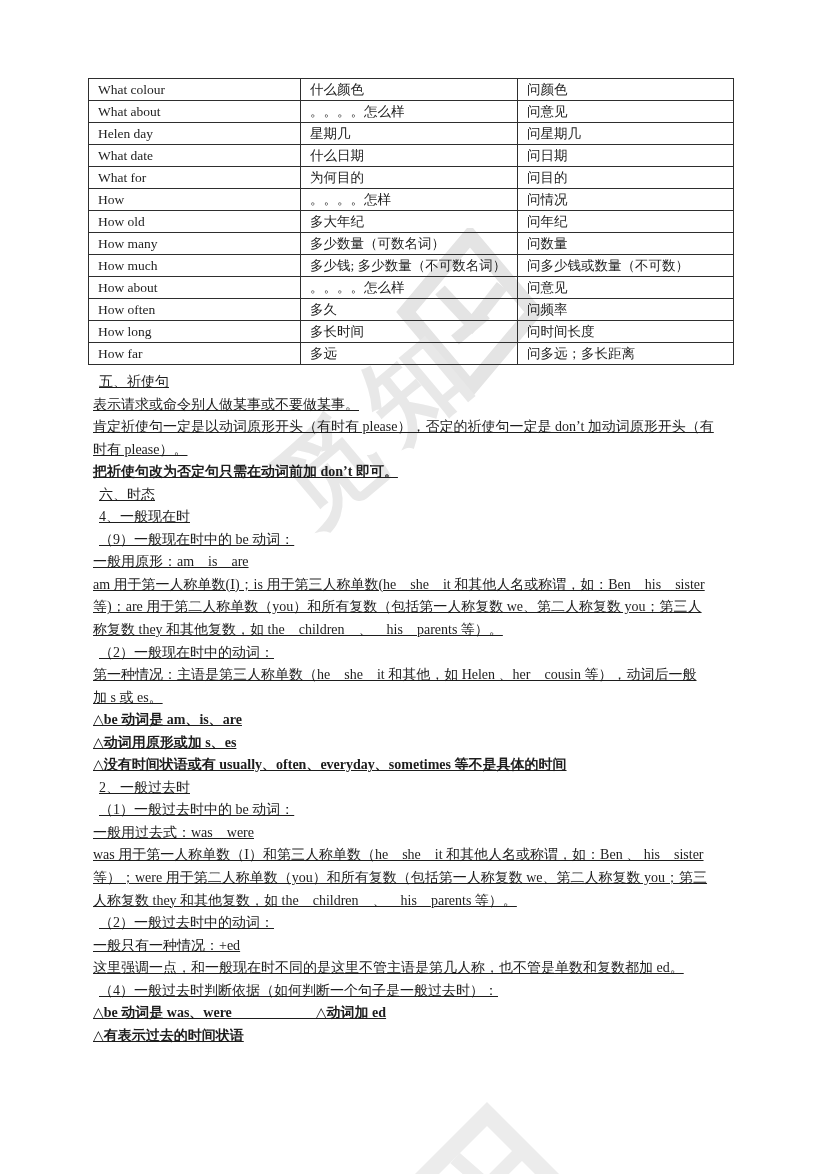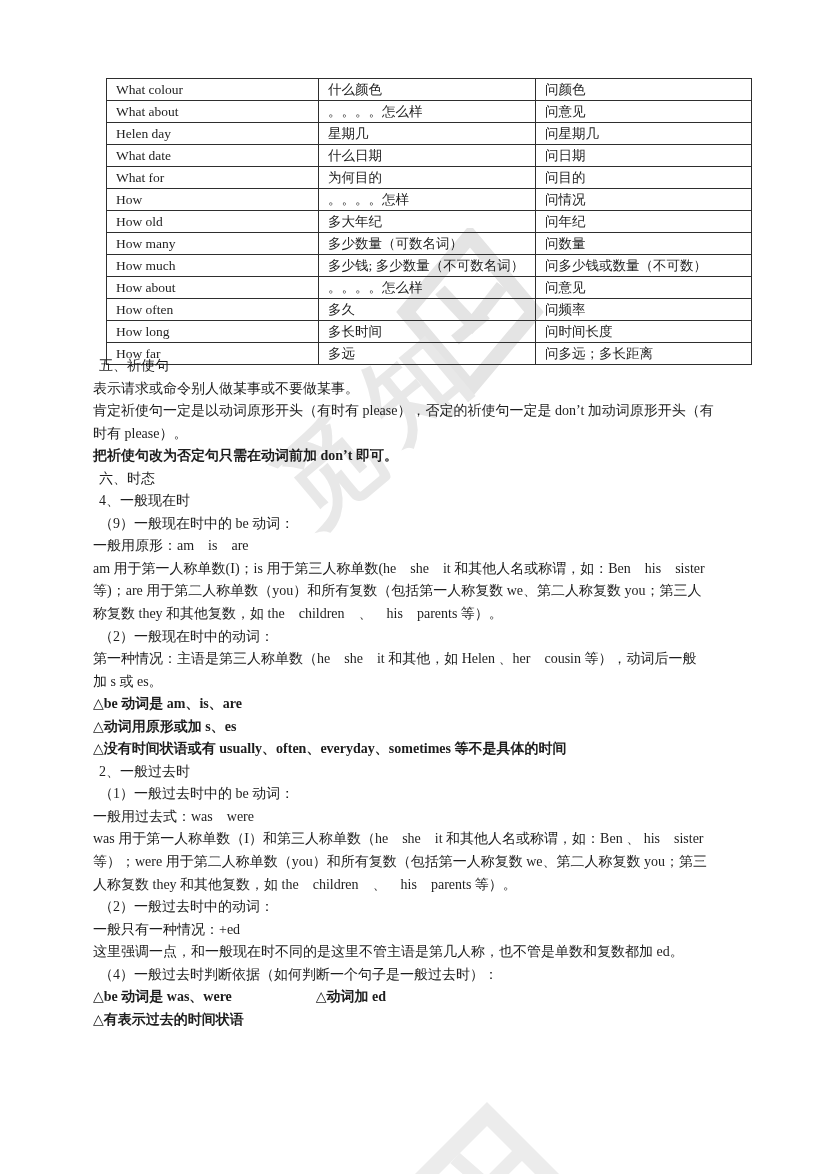--- a/index.html
+++ b/index.html
@@ -14,36 +14,36 @@
   
   .wm{position:absolute;pointer-events:none;}
   .wm-mid{left:258px;top:228px;width:380px;height:340px;}
   .wm-bottom{left:395px;top:1100px;width:210px;height:74px;}
   .wm text{
     font-family:"Liberation Serif","DejaVu Serif",serif;
     font-weight:bold;
   }
   
   .qtable{
-    position:absolute;left:106px;top:78px;width:645px;
+    position:absolute;left:88px;top:78px;width:645px;
     border-collapse:collapse;table-layout:fixed;z-index:2;
   }
   .qtable td{
     border:1.4px solid #2e2e2e;
     height:21px;
     font-size:13.5px;
     padding:0 2px 0 9px;
     vertical-align:middle;
     white-space:nowrap;
     overflow:hidden;
   }
   
   .content{
-    position:absolute;left:93px;top:355px;width:650px;
-    font-size:14px;line-height:22.55px;z-index:2;
+    position:absolute;left:93px;top:371px;width:650px;
+    font-size:14px;line-height:22.55px;z-index:2;text-decoration:underline;
   }
   .line{white-space:pre;height:22.55px;}
   .line.bold{font-weight:bold;}
   .line.ind{padding-left:6px;}
 </style>
 </head>
 <body>
 
 <div class="page">
 

